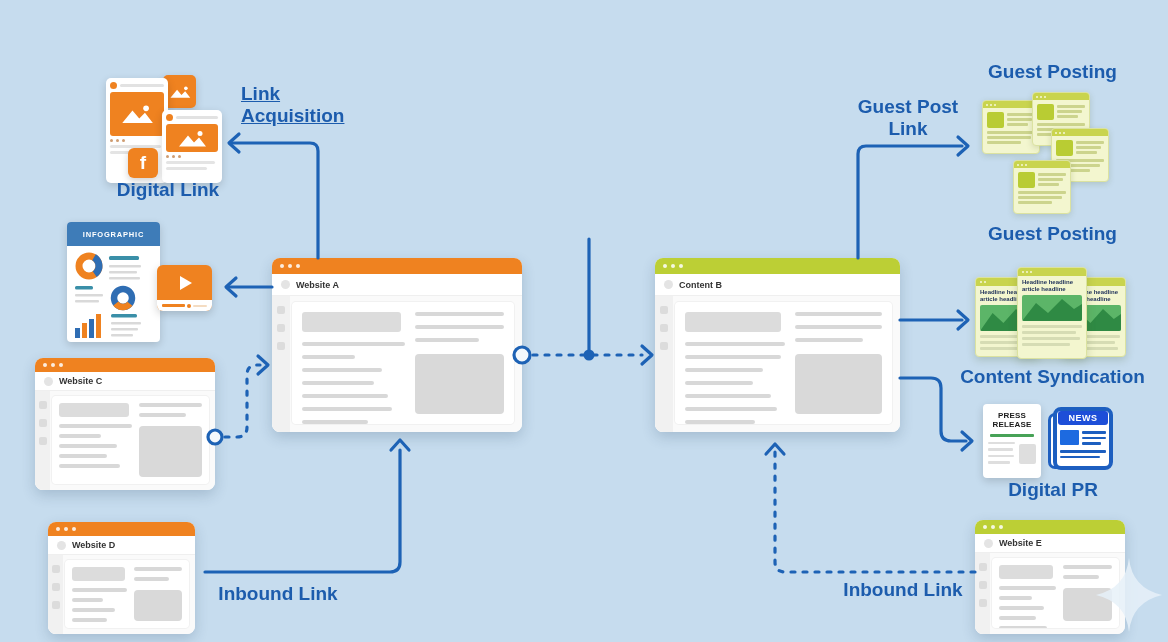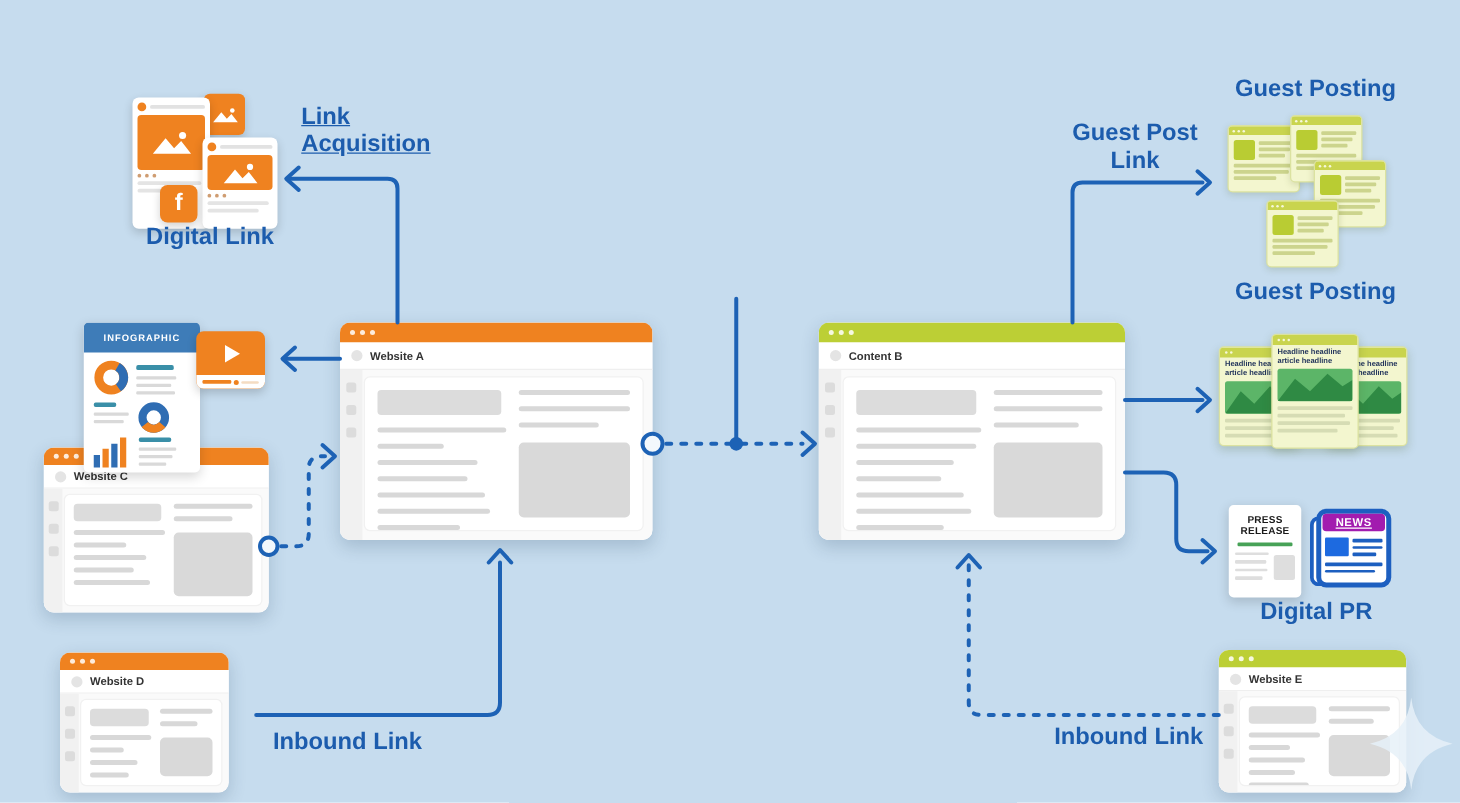--- a/index.html
+++ b/index.html
@@ -56,21 +56,21 @@
   .icons i{width:3px;height:3px;border-radius:50%;background:#cf9d72;}
   .pln{height:3px;background:#e4e4e4;border-radius:1.5px;margin-top:3px;}
   .osq{position:absolute;z-index:14;background:#ef8220;border-radius:5px;box-shadow:0 3px 8px rgba(0,0,0,.16);
        display:flex;align-items:center;justify-content:center;}
   .fb{position:absolute;left:128px;top:148px;width:30px;height:30px;background:#ef8220;border-radius:6px;z-index:16;
       color:#fff;font-weight:bold;font-size:19px;display:flex;align-items:center;justify-content:center;
       box-shadow:0 3px 7px rgba(0,0,0,.18);}
 
   
   .info{position:absolute;left:67px;top:222px;width:93px;height:120px;background:#fff;border-radius:4px;z-index:15;
-        box-shadow:0 3px 9px rgba(0,0,0,.16);overflow:hidden;margin-top:36px;}
+        box-shadow:0 3px 9px rgba(0,0,0,.16);overflow:hidden;}
   .info-h{height:24px;background:#3e7cb8;color:#fff;font-size:7.5px;font-weight:bold;letter-spacing:.8px;
           display:flex;align-items:center;justify-content:center;}
 
   
   .video{position:absolute;left:157px;top:265px;width:55px;height:46px;background:#ef8220;border-radius:6px;z-index:15;
          box-shadow:0 3px 8px rgba(0,0,0,.18);display:flex;flex-direction:column;overflow:hidden;}
   .vmain{flex:1;display:flex;align-items:center;justify-content:center;}
   .play{width:0;height:0;border-left:12px solid #fff;border-top:7px solid transparent;border-bottom:7px solid transparent;margin-left:3px;}
   .vbar{height:11px;background:#fff;display:flex;align-items:center;padding:0 5px;gap:2px;}
   .vline{height:2.5px;background:#ef8220;border-radius:1px;width:50%;}
@@ -102,22 +102,22 @@
   .pr-title{font-size:8px;font-weight:800;color:#1b1b1b;text-align:center;line-height:9px;letter-spacing:.2px;}
   .pr-green{height:2.5px;background:#47a257;margin:5px 2px 5px;border-radius:1px;}
   .pr-row{display:flex;gap:4px;}
   .pr-lines{flex:1;}
   .prln{height:2.5px;background:#dedede;border-radius:1px;margin-bottom:4px;}
   .pr-block{width:17px;height:20px;background:#dedede;border-radius:2px;flex:none;margin-top:2px;}
   .news{position:absolute;left:1053px;top:407px;width:60px;height:63px;z-index:15;}
   .news-fold{position:absolute;left:-5px;top:6px;width:12px;height:50px;background:#fff;border:3.5px solid #1d5fc0;
              border-right:none;border-radius:7px 0 0 7px;}
   .news-page{position:absolute;left:0;top:0;right:0;bottom:0;background:#fff;border:4px solid #1d5fc0;border-radius:8px;}
-  .news-banner{position:absolute;left:5px;right:5px;top:4px;height:14px;background:#a21caf;border-radius:3px;
-               color:#fff;font-size:9px;font-weight:800;display:flex;align-items:center;justify-content:center;letter-spacing:.5px;text-decoration:underline;}
+  .news-banner{position:absolute;left:5px;right:5px;top:4px;height:14px;background:#1d4ed8;border-radius:3px;
+               color:#fff;font-size:9px;font-weight:800;display:flex;align-items:center;justify-content:center;letter-spacing:.5px;}
   .news-row{position:absolute;left:7px;right:7px;top:23px;display:flex;gap:3px;}
   .news-block{width:19px;height:15px;background:#1d6ae0;border-radius:1px;flex:none;}
   .news-lines{flex:1;padding-top:1px;}
   .nln{height:2.5px;background:#1d5fc0;border-radius:1px;margin-bottom:3px;}
   .news-bottom{position:absolute;left:7px;right:7px;top:43px;}
 
   
   .sparkle{position:absolute;left:1096px;top:558px;z-index:50;opacity:.85;}
 </style>
 </head>
@@ -165,20 +165,21 @@
     <circle cx="522" cy="355" r="8" fill="#f3f8fc" stroke="#1d62b5" stroke-width="3.2"></circle>
     <circle cx="589" cy="355" r="5.5" fill="#1d62b5"></circle>
   </svg>
 
   <div class="lbl left" style="left:241px;top:83px;width:118px;">Link Acquisition</div>
   <div class="lbl" style="left:98px;top:179px;width:140px;">Digital Link</div>
   <div class="lbl nowrap" style="left:208px;top:583px;width:140px;">Inbound Link</div>
   <div class="lbl" style="left:850px;top:96px;width:116px;">Guest Post Link</div>
   <div class="lbl nowrap" style="left:975px;top:61px;width:155px;">Guest Posting</div>
   <div class="lbl nowrap" style="left:975px;top:223px;width:155px;">Guest Posting</div>
+  <div class="lbl nowrap" style="left:945px;top:366px;width:215px;">Content Syndication</div>
   <div class="lbl nowrap" style="left:988px;top:479px;width:130px;">Digital PR</div>
   <div class="lbl nowrap" style="left:818px;top:579px;width:170px;">Inbound Link</div>
 
 
   <div class="window win-lg" style="left:272px;top:258px;width:250px;height:174px;">
     <div class="tb orange">
       <i class="tdot"></i>
         <i class="tdot"></i>
         <i class="tdot"></i>
     </div>
@@ -277,21 +278,21 @@
         </div>
         <div class="colR">
           <div class="ln" style="width:100%"></div>
           <div class="ln" style="width:74%"></div>
           <div class="iblock"></div>
         </div>
       </div>
     </div>
   </div>
 
-  <div class="window win-sm" style="left:48px;top:522px;width:135px;height:112px;">
+  <div class="window win-sm" style="left:48px;top:522px;width:147px;height:112px;">
     <div class="tb orange">
       <i class="tdot"></i>
         <i class="tdot"></i>
         <i class="tdot"></i>
     </div>
     <div class="urlbar">
       <span class="fav"></span>
       <span class="wtitle">Website D</span>
     </div>
     <div class="wbody">

